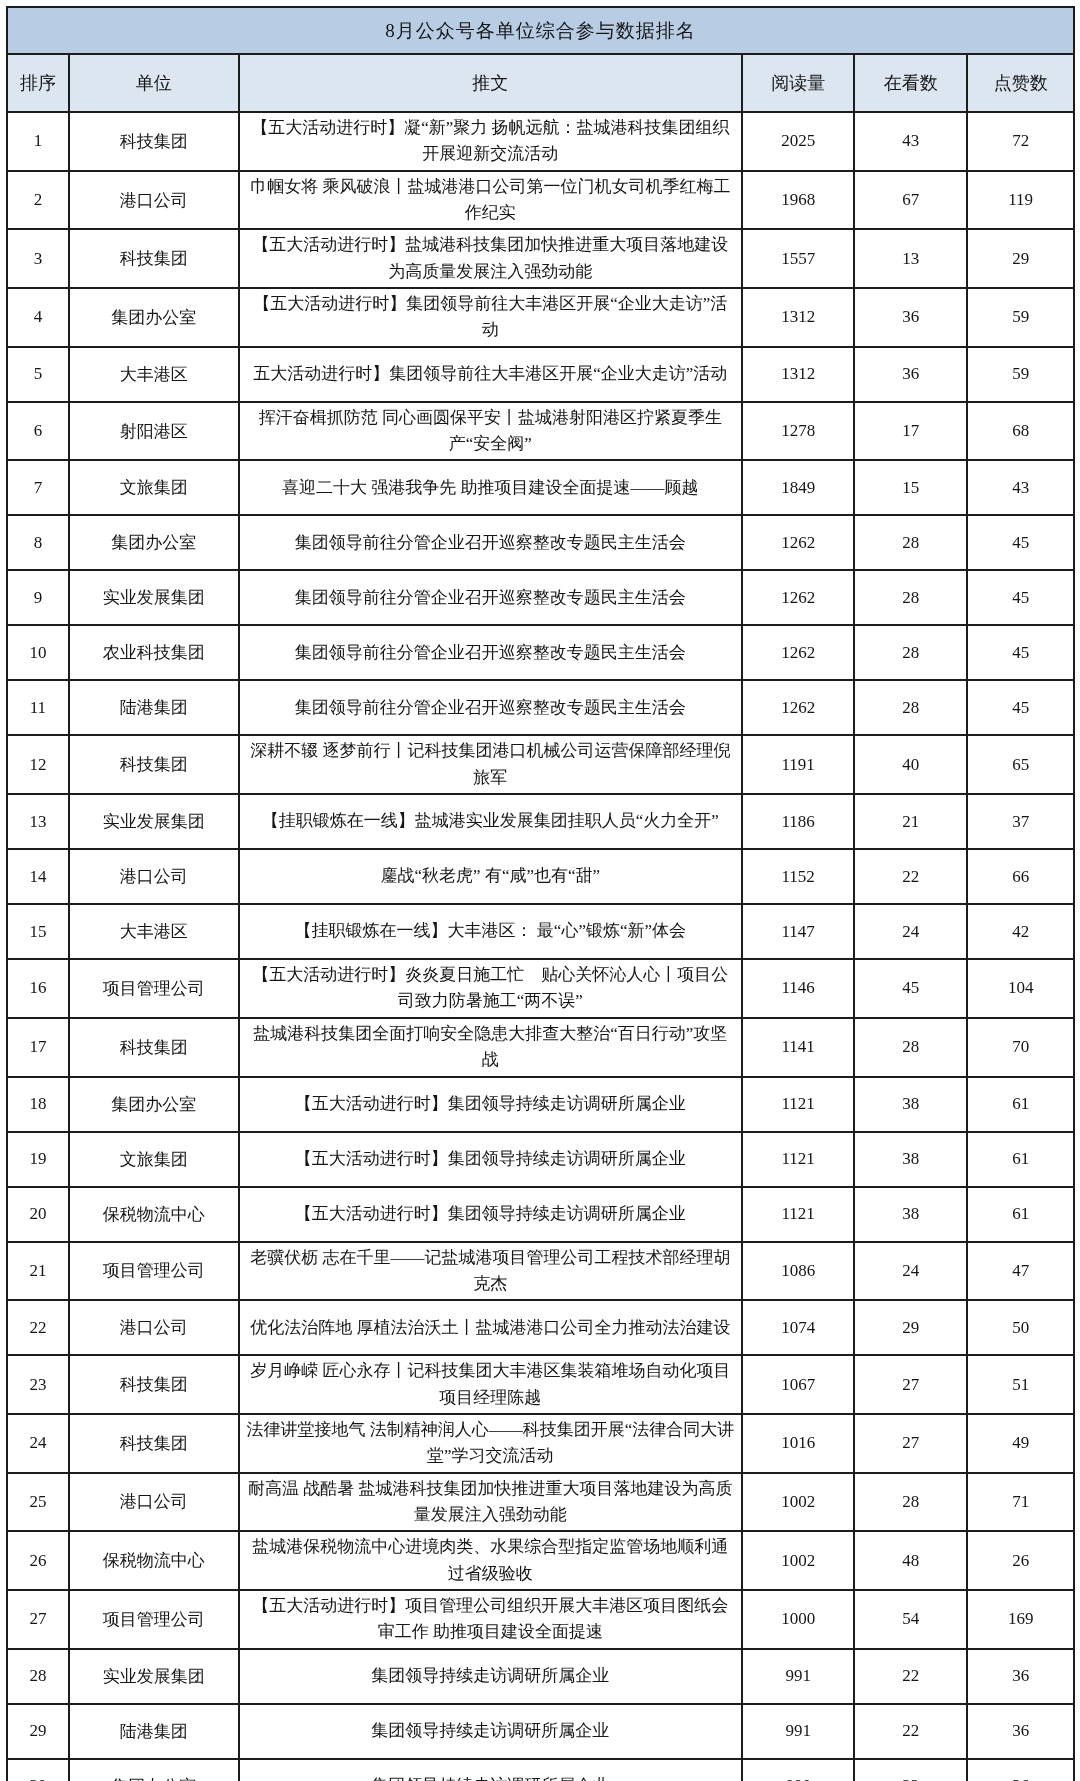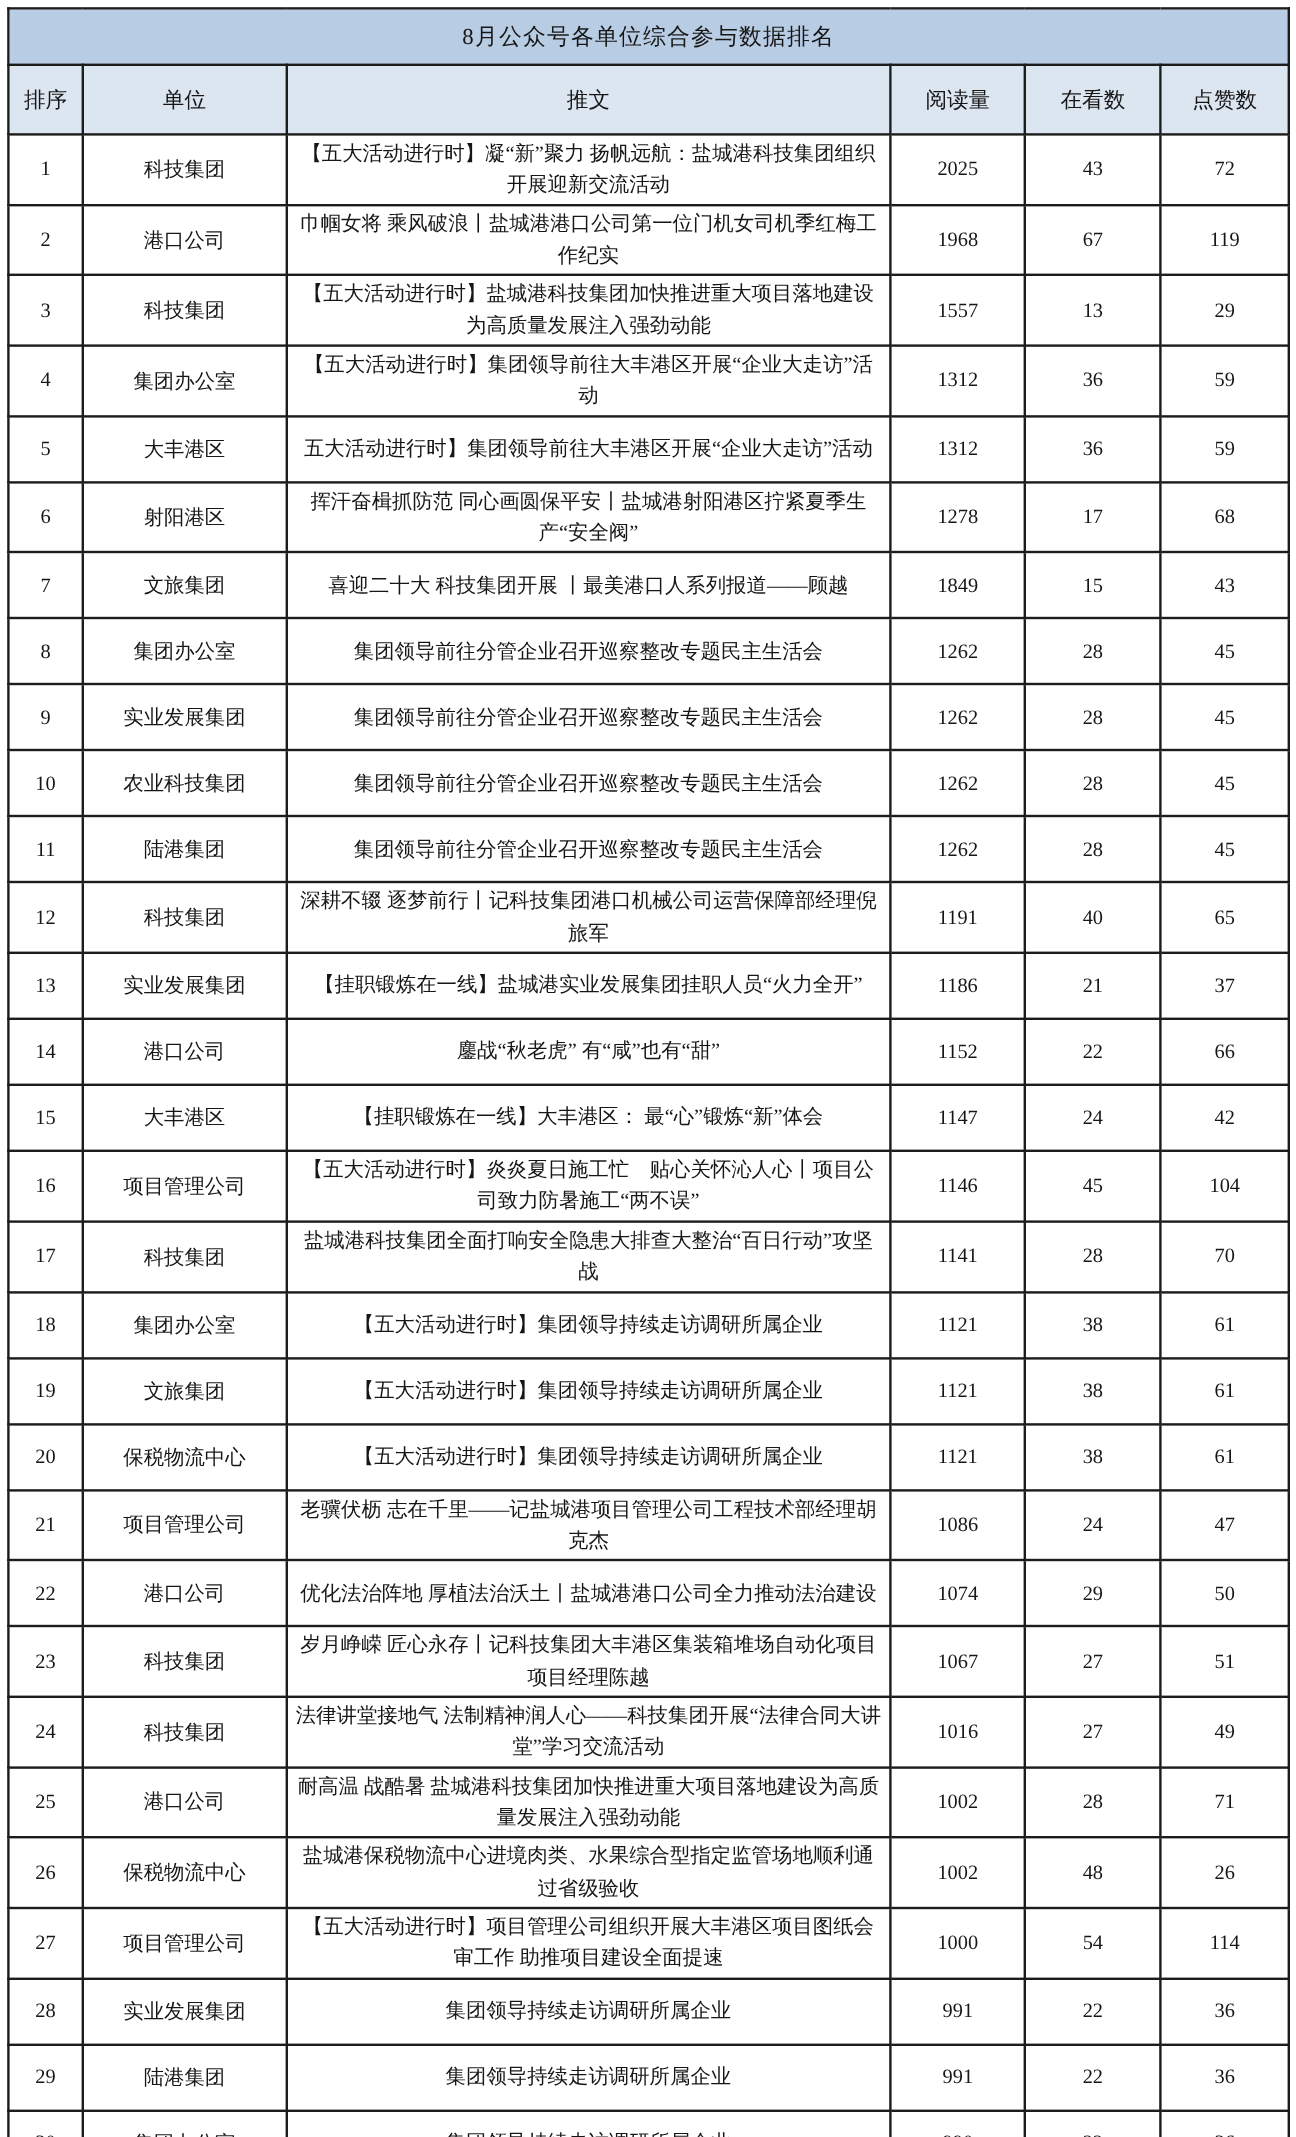--- a/index.html
+++ b/index.html
@@ -133,21 +133,21 @@
           <td>6</td>
           <td>射阳港区</td>
           <td class="post">挥汗奋楫抓防范 同心画圆保平安丨盐城港射阳港区拧紧夏季生产“安全阀”</td>
           <td>1278</td>
           <td>17</td>
           <td>68</td>
         </tr>
         <tr>
           <td>7</td>
           <td>文旅集团</td>
-          <td class="post">喜迎二十大 科技集团开展 丨最美港口人系列报道——顾越</td>
+          <td class="post">喜迎二十大 强港我争先 助推项目建设全面提速——顾越</td>
           <td>1849</td>
           <td>15</td>
           <td>43</td>
         </tr>
         <tr>
           <td>8</td>
           <td>集团办公室</td>
           <td class="post">集团领导前往分管企业召开巡察整改专题民主生活会</td>
           <td>1262</td>
           <td>28</td>
@@ -296,21 +296,21 @@
           <td>1002</td>
           <td>48</td>
           <td>26</td>
         </tr>
         <tr>
           <td>27</td>
           <td>项目管理公司</td>
           <td class="post">【五大活动进行时】项目管理公司组织开展大丰港区项目图纸会审工作 助推项目建设全面提速</td>
           <td>1000</td>
           <td>54</td>
-          <td>114</td>
+          <td>169</td>
         </tr>
         <tr>
           <td>28</td>
           <td>实业发展集团</td>
           <td class="post">集团领导持续走访调研所属企业</td>
           <td>991</td>
           <td>22</td>
           <td>36</td>
         </tr>
         <tr>

